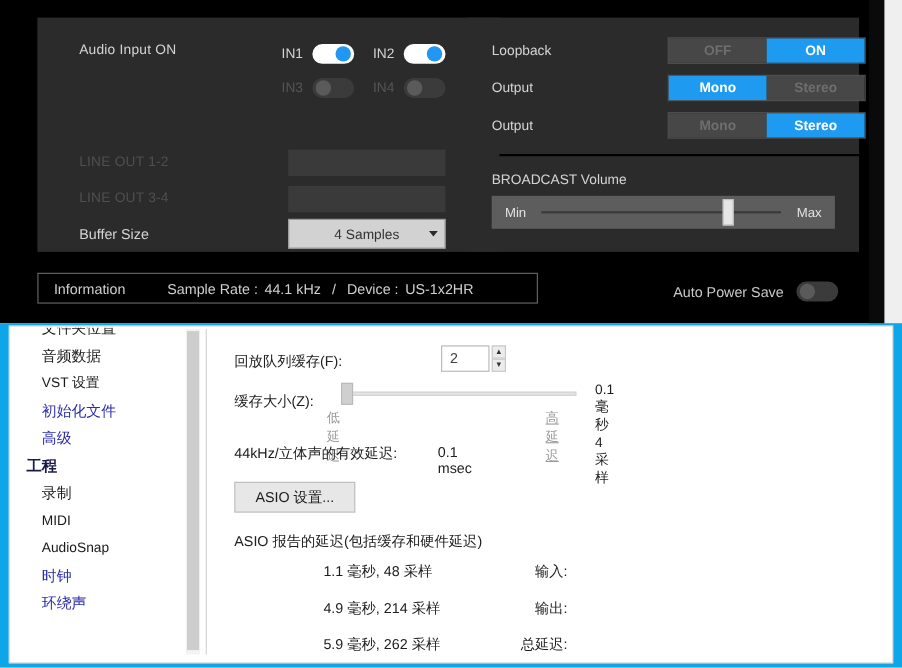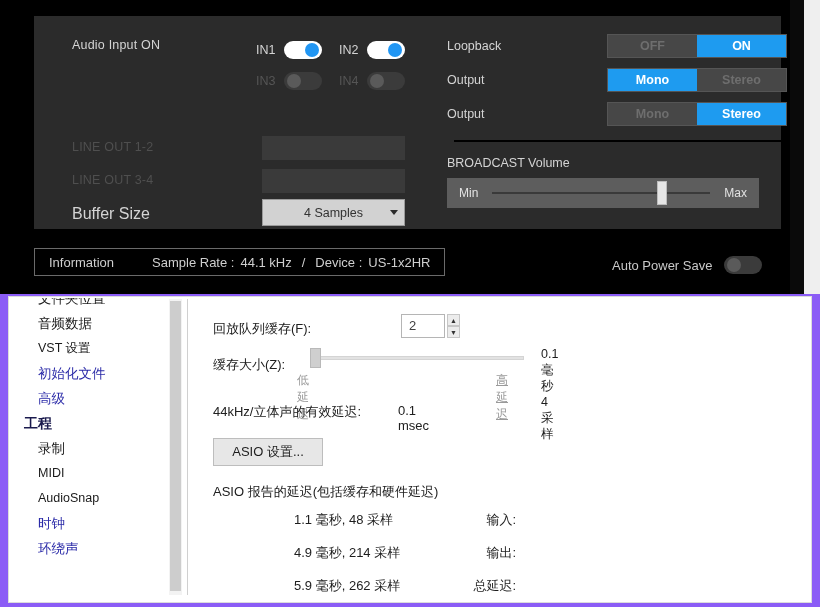--- a/index.html
+++ b/index.html
@@ -78,21 +78,21 @@
   .lineout-row .name { position: absolute; left: 0; top: 4px; white-space: nowrap; }
   .lineout-box {
     position: absolute; left: 190px; top: 0;
     width: 143px; height: 24px; background: #3a3a3a;
   }
   .lo12 { left: 38px; top: 120px; width: 340px; }
   .lo34 { left: 38px; top: 153px; width: 340px; }
 
   
   .buffer-row { position: absolute; left: 38px; top: 183px; width: 340px; }
-  .buffer-row .name { position: absolute; left: 0; top: 6px; color:#d4d4d4; font-size:16px;}
+  .buffer-row .name { position: absolute; left: 0; top: 6px; color:#d4d4d4; font-size:13px;}
   .combo {
     position: absolute; left: 190px; top: 0; width: 143px; height: 27px;
     background: #d2d2d2; border: 1px solid #9a9a9a;
     display: flex; align-items: center; justify-content: center;
     color: #333; font-size: 12.5px;
   }
   .combo .arrow-cell {
     position: absolute; right: 2px; top: 2px; width: 16px; height: 21px;
     background: #d2d2d2; display: flex; align-items: center; justify-content: center;
   }
@@ -128,37 +128,37 @@
   .bv-track {
     position: relative; flex: 1; height: 2px; background: #3a3a3a; margin: 0 2px;
   }
   .bv-thumb {
     position: absolute; top: -11px; width: 10px; height: 24px;
     background: #e6e6e6; border: 1px solid #bdbdbd;
   }
 
   
   .info-bar {
-    position: absolute; left: 22px; top: 240px; width: 411px; height: 28px;
+    position: absolute; left: 22px; top: 240px; width: 455px; height: 28px;
     border: 1px solid #6a6a6a; display: flex; align-items: center;
     color: #cfcfcf; font-size: 13px;
   }
   .info-bar .k1 { padding-left: 14px; }
   .info-bar .k2 { padding-left: 38px; }
   .info-bar .sep { padding: 0 10px; }
   .aps {
     position: absolute; left: 600px; top: 248px;
     display: flex; align-items: center; gap: 12px;
     color: #c9c9c9; font-size: 13px;
   }
 
   
   #prefs {
     position: absolute; left: 0; top: 294px; width: 820px; height: 313px;
-    background: #8b5cf6;
+    background: #0ea5e9;
   }
   #prefs-inner {
     position: absolute; left: 8px; top: 2px; width: 804px; height: 307px;
     background: #ffffff; border: 1px solid #dcdcdc;
   }
   
   .side {
     position: absolute; left: 1px; top: 1px; width: 158px; height: 298px;
     background: #ffffff; overflow: hidden;
   }

